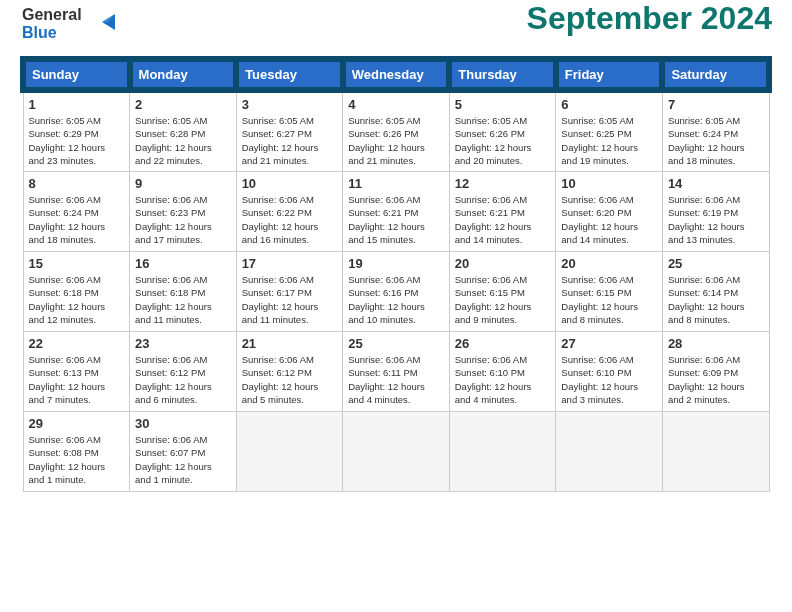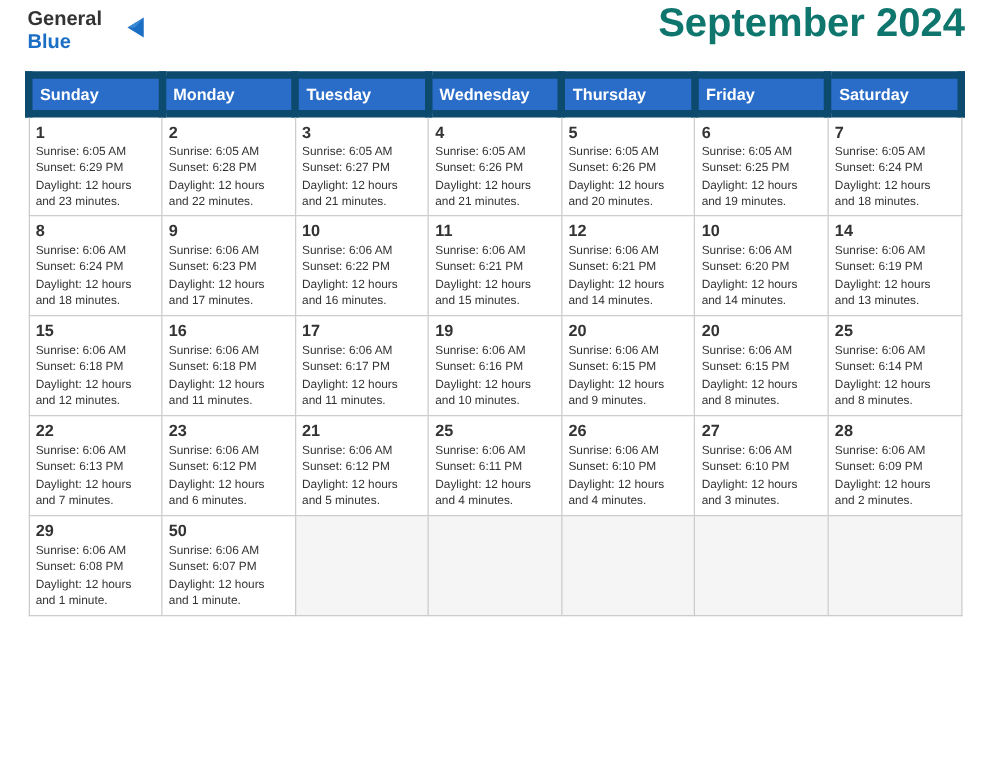--- a/index.html
+++ b/index.html
@@ -313,21 +313,21 @@
         </tr>
         <tr>
           <td>
             <span class="day-num">29</span>
             <div class="day-info" style="white-space: pre-line;">Sunrise: 6:06 AM
 Sunset: 6:08 PM
 Daylight: 12 hours
 and 1 minute.</div>
           </td>
           <td>
-            <span class="day-num">50</span>
+            <span class="day-num">30</span>
             <div class="day-info" style="white-space: pre-line;">Sunrise: 6:06 AM
 Sunset: 6:07 PM
 Daylight: 12 hours
 and 1 minute.</div>
           </td>
           <td class="empty"></td>
           <td class="empty"></td>
           <td class="empty"></td>
           <td class="empty"></td>
           <td class="empty"></td>

